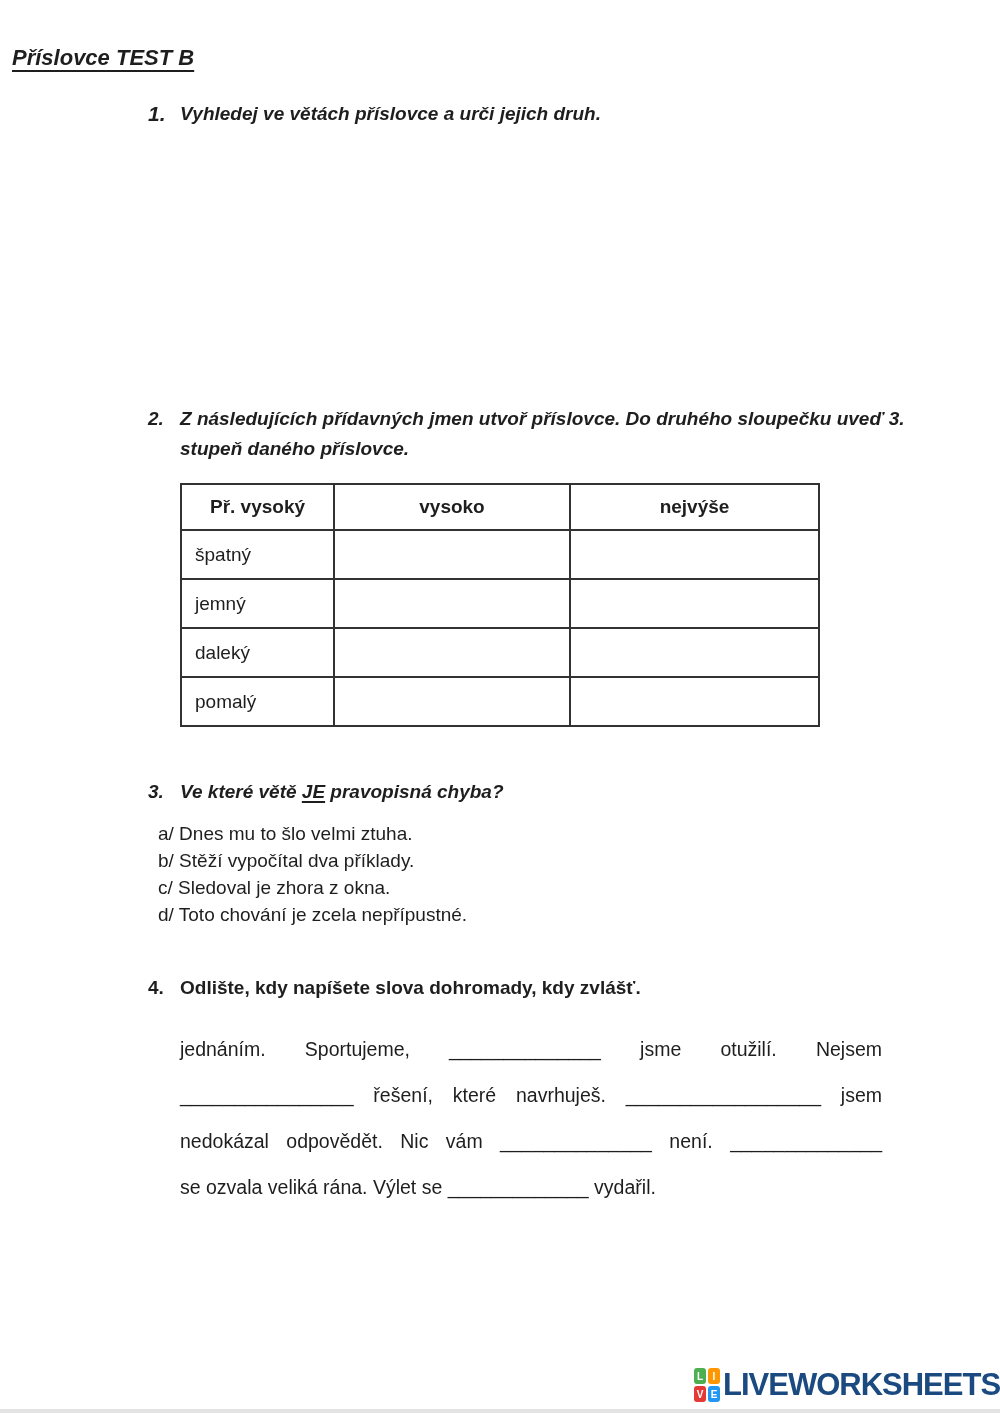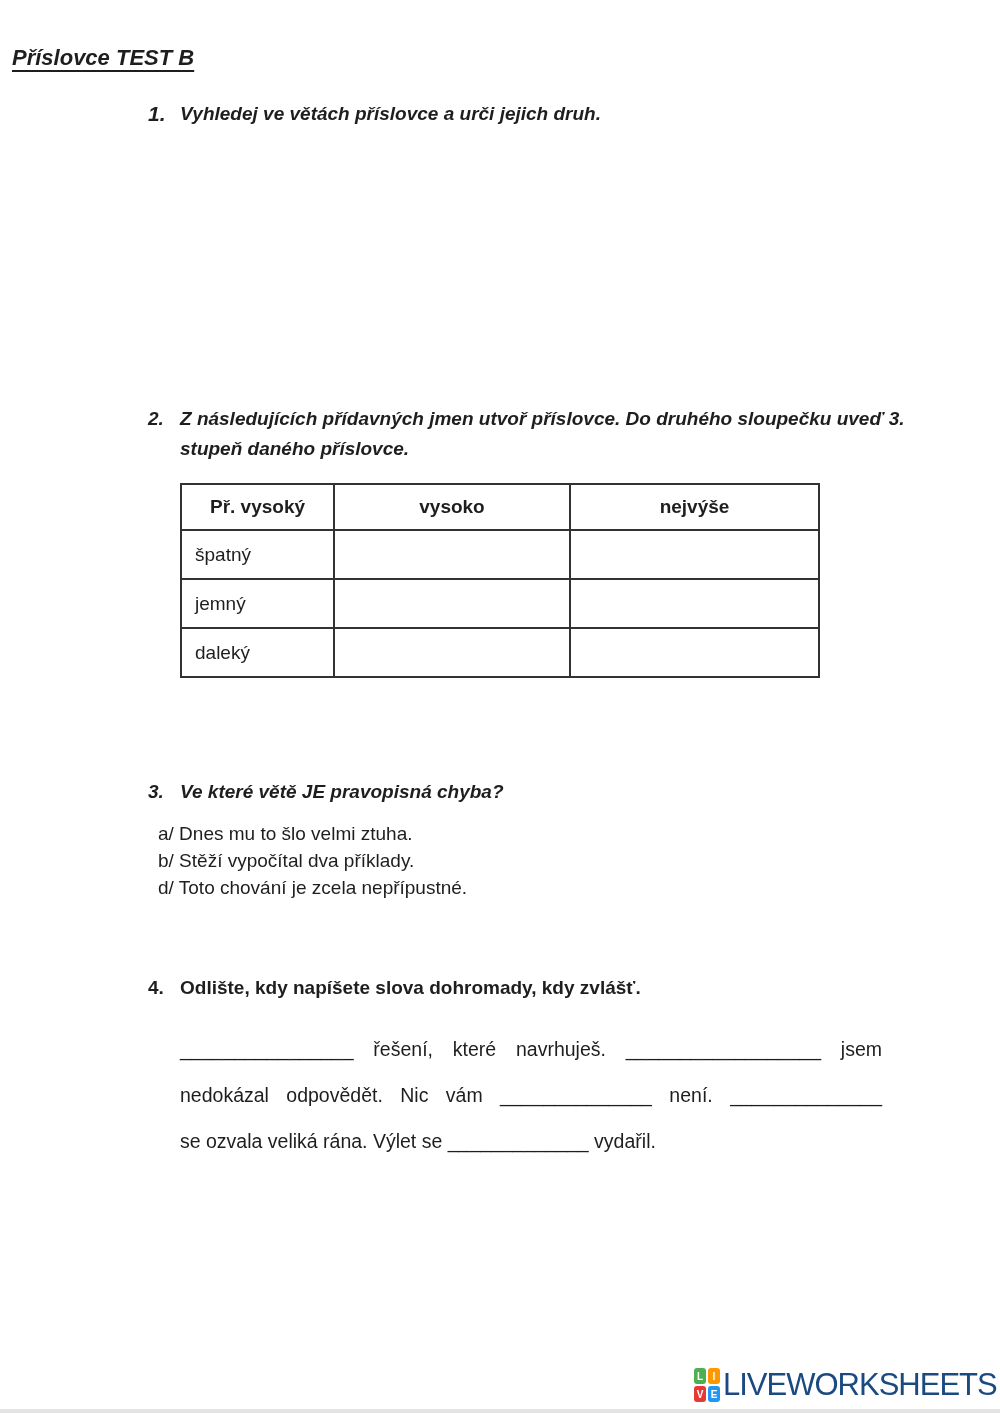--- a/index.html
+++ b/index.html
@@ -38,20 +38,21 @@
     line-height: 30px;
   }
   .q-head.italic { font-style: italic; }
   .q-num { flex: none; width: 32px; }
   #q1-head { top: 99px; left: 148px; }
   #q1-head .q-num { font-size: 21px; }
   #q2-head { top: 404px; left: 148px; }
   #q3-head { top: 777px; left: 148px; }
   #q4-head { top: 973px; left: 148px; }
   .underlined {
+    text-decoration: underline;
     text-decoration-thickness: 2px;
     text-underline-offset: 3px;
     margin-top: 47px;
   }
 
   
   #q1-sentences {
     position: absolute;
     top: 155px; left: 180px;
     font-size: 19px;
@@ -130,21 +131,21 @@
     border-radius: 3px;
     color: #ffffff;
     font-size: 10px;
     font-weight: bold;
     display: flex;
     align-items: center;
     justify-content: center;
   }
   .logo-text {
     font-size: 31px;
-    font-weight: normal;
+    font-weight: bold;
     letter-spacing: -1px;
     line-height: 34px;
   }
 
   #bottom-strip {
     position: absolute;
     left: 0; bottom: 0;
     width: 100%; height: 4px;
     background: #e3e3e3;
   }
@@ -188,38 +189,45 @@
       <tr>
         <td class="row-label">jemný</td>
         <td></td>
         <td></td>
       </tr>
       <tr>
         <td class="row-label">daleký</td>
         <td></td>
         <td></td>
       </tr>
+      <tr>
+        <td class="row-label">pomalý</td>
+        <td></td>
+        <td></td>
+      </tr>
     </tbody>
   </table>
 
   <div class="q-head italic" id="q3-head">
     <span class="q-num">3.</span>
     <span><span>Ve které větě </span><span class="underlined">JE</span><span> pravopisná chyba?</span></span>
   </div>
   <div id="q3-options">
     <div>a/ Dnes mu to šlo velmi ztuha.</div>
     <div>b/ Stěží vypočítal dva příklady.</div>
+    <div>c/ Sledoval je zhora z okna.</div>
     <div>d/ Toto chování je zcela nepřípustné.</div>
   </div>
 
   <div class="q-head" id="q4-head">
     <span class="q-num">4.</span>
     <span>Odlište, kdy napíšete slova dohromady, kdy zvlášť.</span>
   </div>
   <div id="q4-para">
+    <div class="fill-line">jednáním. Sportujeme, ______________ jsme otužilí. Nejsem</div>
     <div class="fill-line">________________ řešení, které navrhuješ. __________________ jsem</div>
     <div class="fill-line">nedokázal odpovědět. Nic vám ______________ není. ______________</div>
     <div class="fill-line last">se ozvala veliká rána. Výlet se _____________ vydařil.</div>
   </div>
 
   <div id="footer-logo">
     <div class="logo-grid">
       <div class="logo-sq" style="background: rgb(76, 175, 80);">L</div>
       <div class="logo-sq" style="background: rgb(255, 152, 0);">I</div>
       <div class="logo-sq" style="background: rgb(229, 57, 53);">V</div>

